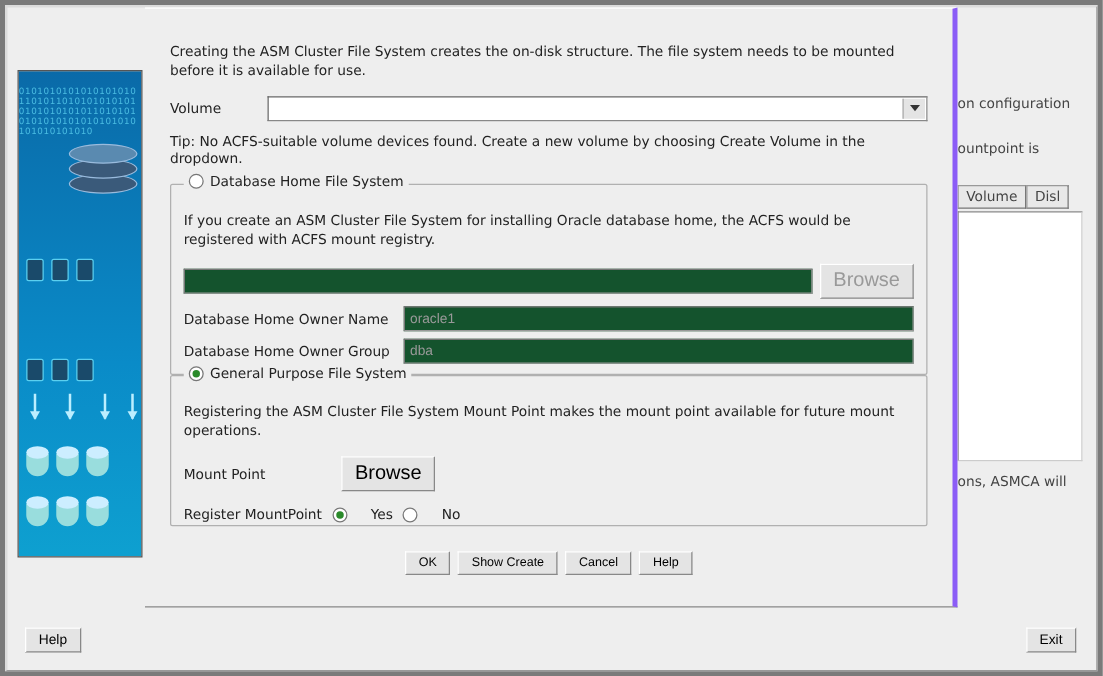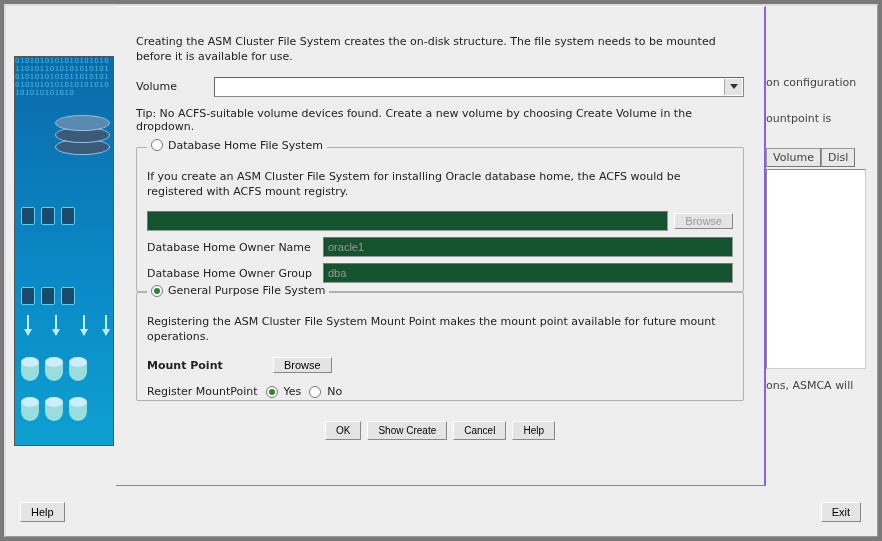--- a/index.html
+++ b/index.html
@@ -23,21 +23,21 @@
   }
   .bg-graphic {
     position: absolute;
     left: 8px; top: 50px;
     width: 100px; height: 390px;
     background: linear-gradient(to bottom, #0a6aa8 0%, #0a8bc8 60%, #0ea0d0 100%);
     overflow: hidden;
     border: 1px solid #555;
   }
   .bg-binary {
-    position: absolute; left:0; top:0; right:0;
+    position: absolute; left:0; top:12px; right:0;
     color: #5bd0f0; font-size: 7px; letter-spacing:0.5px;
     line-height: 8px; opacity: 0.8;
     word-break: break-all;
   }
   .bg-disk {
     position:absolute; left:40px; top:58px; width:55px; height:55px;
   }
   .bg-disk .plat {
     position:absolute; left:0; width:55px; height:16px;
     background:#3a5a7a; border-radius:50%;
@@ -91,21 +91,21 @@
   }
   .help-btn { left: 14px; }
   .exit-btn { right: 16px; margin-left: 16px; }
 
   .dialog {
     position: absolute;
     left: 110px; top: 0px;
     width: 650px; height: 480px;
     background: #eeeeee;
     border-top: 1px solid #fff;
-    border-right: 2px solid #8b5cf6;
+    border-right: 4px solid #8b5cf6;
     border-bottom: 1px solid #888;
     padding: 28px 20px 12px 20px;
   }
   .intro { margin-bottom: 12px; line-height: 1.35; }
   .row { display:flex; align-items:center; margin-bottom: 10px; }
   .row .lbl { width: 78px; }
   .combo {
     flex: 1; height: 20px;
     background: #fff;
     border: 1px solid #888;
@@ -139,38 +139,38 @@
     border:1px solid #777; background:#fff;
     position:relative; display:inline-block; flex-shrink:0;
   }
   .radio.sel::after{
     content:''; position:absolute; left:2px; top:2px;
     width:6px; height:6px; border-radius:50%; background:#2a8a2a;
   }
   .gdesc { margin-bottom: 12px; line-height:1.35; }
   .frow { display:flex; align-items:center; margin-bottom: 6px; }
   .frow .flbl { width: 176px; }
-  .frow .flbl2 { width: 120px; font-weight: bold; }
+  .frow .flbl2 { width: 120px; }
   .tinput {
     flex:1; height:20px; background:#fff;
     border:1px solid #999;
     border-top-color:#777; border-left-color:#777;
     padding: 2px 4px; font-size:11px;
     color:#222;
   }
   .tinput.dis { color:#999; background:#14532d; }
   .sbtn {
-    margin-left:6px; height:16px;
+    margin-left:6px; height:28px;
     background:#e4e4e4; border:1px solid #888;
     border-top-color:#fff; border-left-color:#fff;
-    padding: 0 10px; font-size:11px; cursor:pointer;
+    padding: 0 10px; font-size:16px; cursor:pointer;
   }
   .sbtn.dis { color:#999; cursor:default; }
   .reg-row { display:flex; align-items:center; gap:8px; margin-top:12px;}
-  .reg-row .opt { display:flex; align-items:center; gap:6px; }
+  .reg-row .opt { display:flex; align-items:center; gap:19px; }
 
   .btnbar {
     display:flex; justify-content:center; gap:6px;
     margin-top: 20px;
   }
   .btnbar button {
     background:#e4e4e4; border:1px solid #888;
     border-top-color:#fff; border-left-color:#fff;
     padding: 3px 10px; font-size:10px; cursor:pointer;
   }

